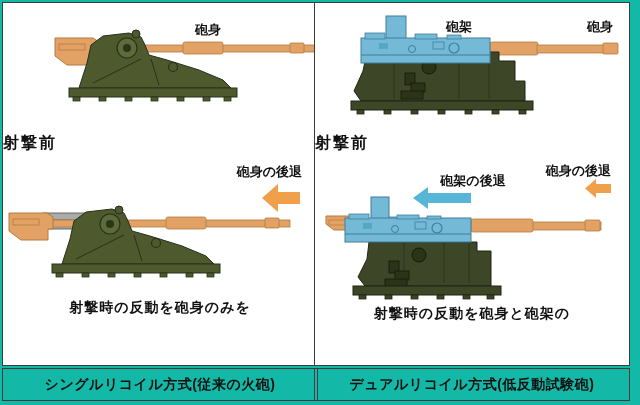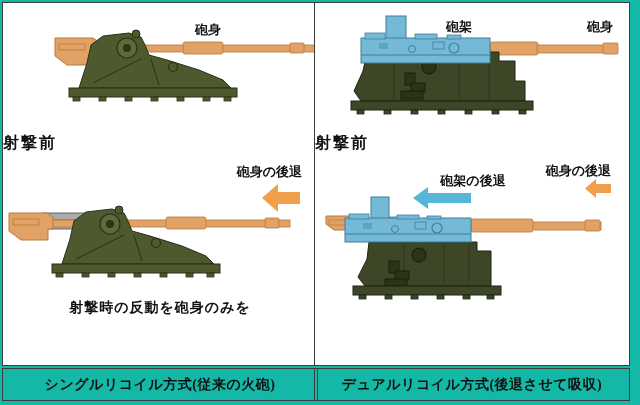--- a/index.html
+++ b/index.html
@@ -2,21 +2,21 @@
 <html><head>
 <meta charset="utf-8">
 <style>
   * { margin:0; padding:0; box-sizing:border-box; }
   body { background:#fff; font-family:"Liberation Sans",sans-serif; }
   .figure { position:relative; width:640px; height:405px; background:#14b8a6; overflow:hidden;padding-left:23px; }
   .col { position:absolute; top:2px; width:316px; }
   .col-left { left:2px; }
   .col-right { left:314px; }
   .panel { position:relative; height:364px; border:1px solid #3c3c3c; background:#fff; }
-  .caption { margin-top:2px; height:33px; border:1px solid #3c3c3c; display:flex; align-items:center; justify-content:center; font-size:14px; font-weight:bold; color:#111; letter-spacing:0.5px;font-family:Liberation Serif, serif; }
+  .caption { margin-top:2px; height:33px; border:1px solid #3c3c3c; display:flex; align-items:center; justify-content:center; font-size:14px; font-weight:bold; color:#111; letter-spacing:0.5px; }
   .lbl { position:absolute; font-size:13px; font-weight:bold; color:#111; white-space:nowrap; }
   .state-label { position:absolute; left:0; width:100%; text-align:left; font-size:16px; font-weight:bold; color:#111; letter-spacing:2px; }
   .desc { position:absolute; left:0; width:100%; text-align:center; font-size:14px; font-weight:bold; color:#111; line-height:21px; letter-spacing:1px; }
   .gun-svg, .arrow-svg { position:absolute; display:block; }
 </style>
 </head>
 <body>
 
 <div class="figure">
 
@@ -204,20 +204,20 @@
           <rect x="108" y="43" width="14" height="3" fill="#74b9d6" stroke="#3f7f9e" stroke-width="0.8"></rect>
           <path d="M26,61 L152,61" stroke="#3f7f9e" stroke-width="1"></path>
           <circle cx="118" cy="55" r="5" fill="none" stroke="#3f7f9e" stroke-width="1.2"></circle>
           <circle cx="76" cy="56" r="3.5" fill="none" stroke="#3f7f9e" stroke-width="1"></circle>
           <rect x="44" y="50" width="9" height="6" fill="#58a6c6"></rect>
           <rect x="96" y="49" width="11" height="7" fill="none" stroke="#3f7f9e" stroke-width="0.8"></rect>
         </g>
       </svg>
 
       <div class="desc" style="top:300px;">
-        <br>
+        <span>射撃時の反動を砲身と砲架の</span><br>
       </div>
     </div>
 
-    <div class="caption">デュアルリコイル方式(後退させて吸収)</div>
+    <div class="caption">デュアルリコイル方式(低反動試験砲)</div>
   </div>
 
 </div>
 
 </body></html>

